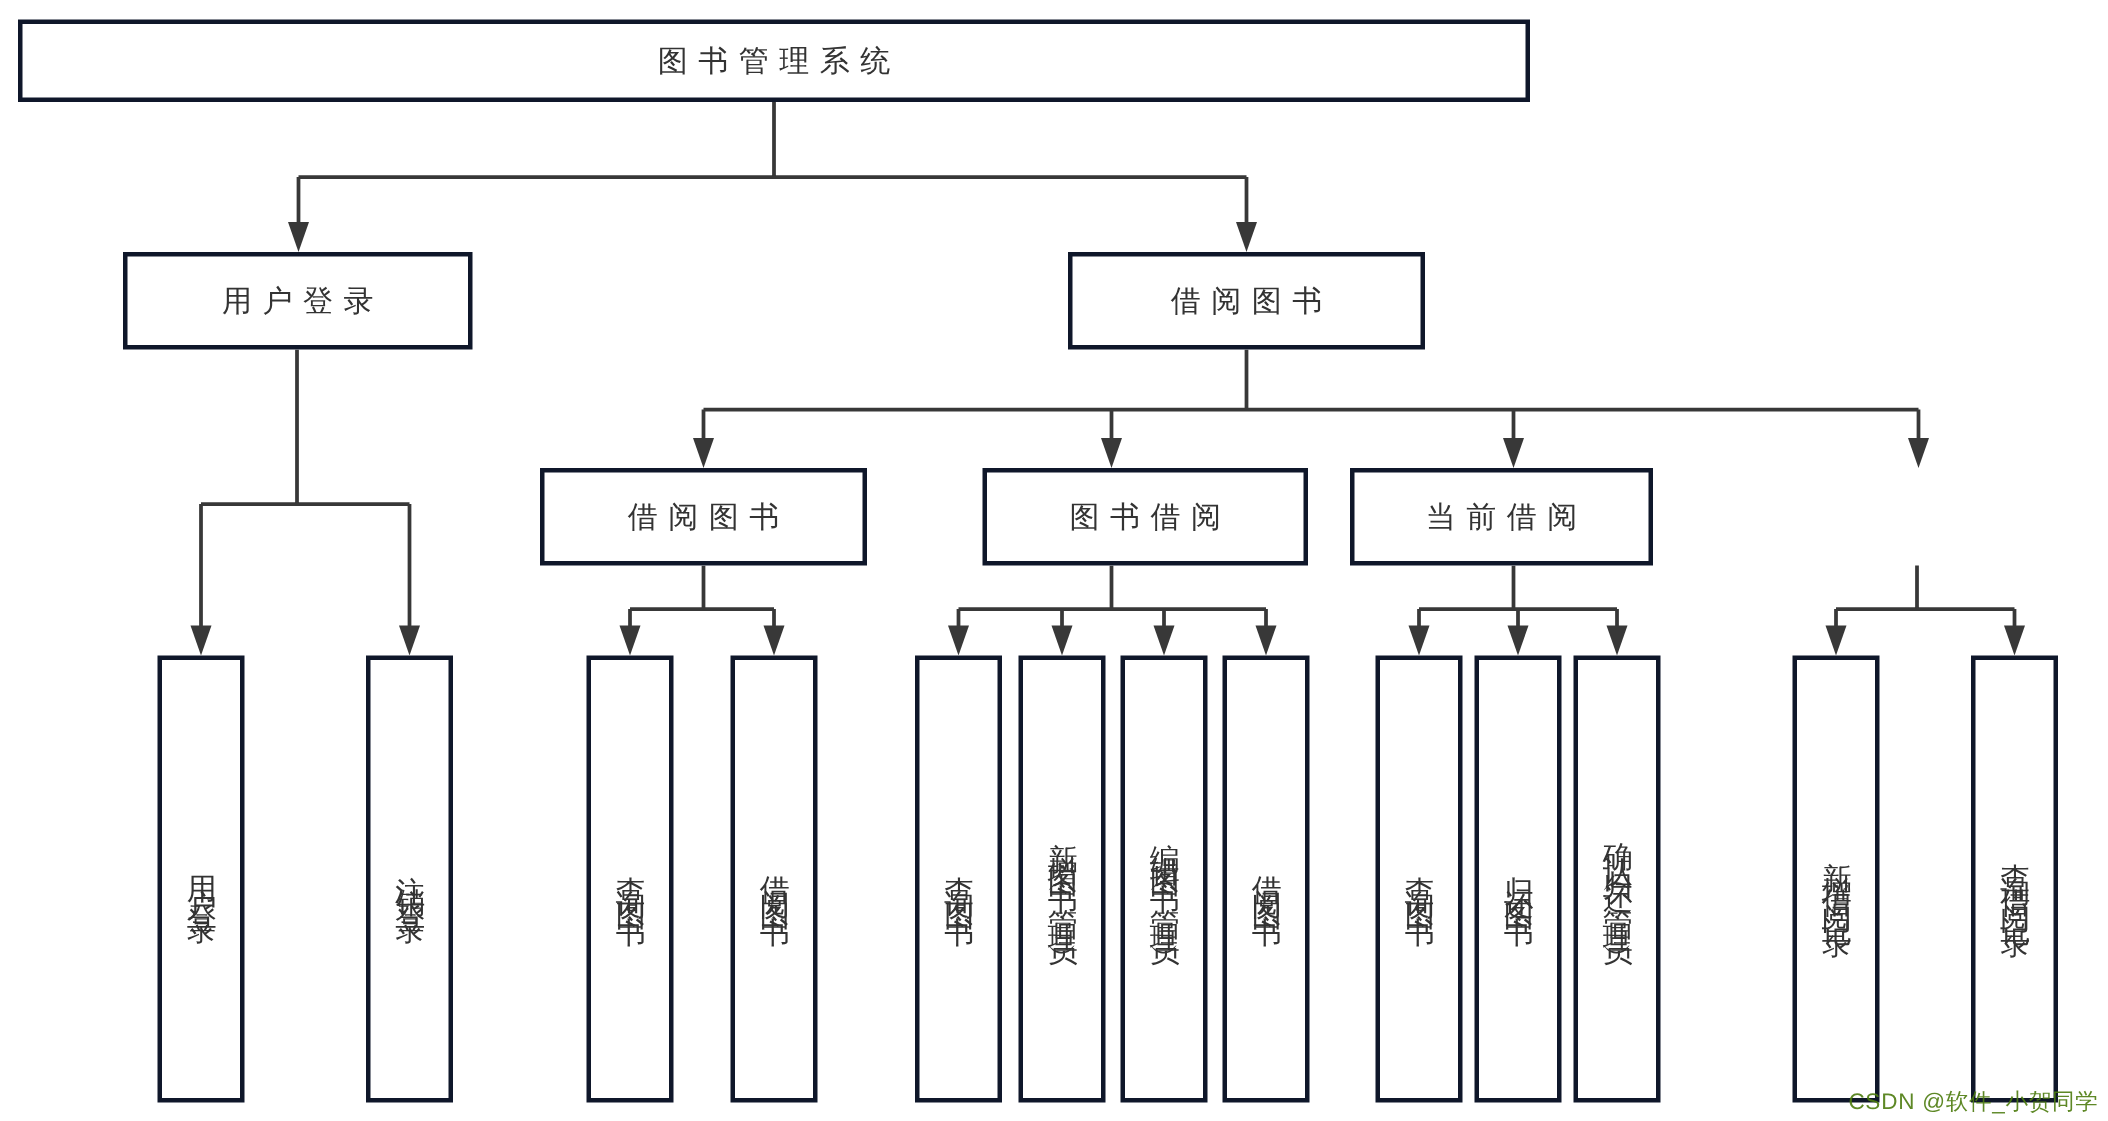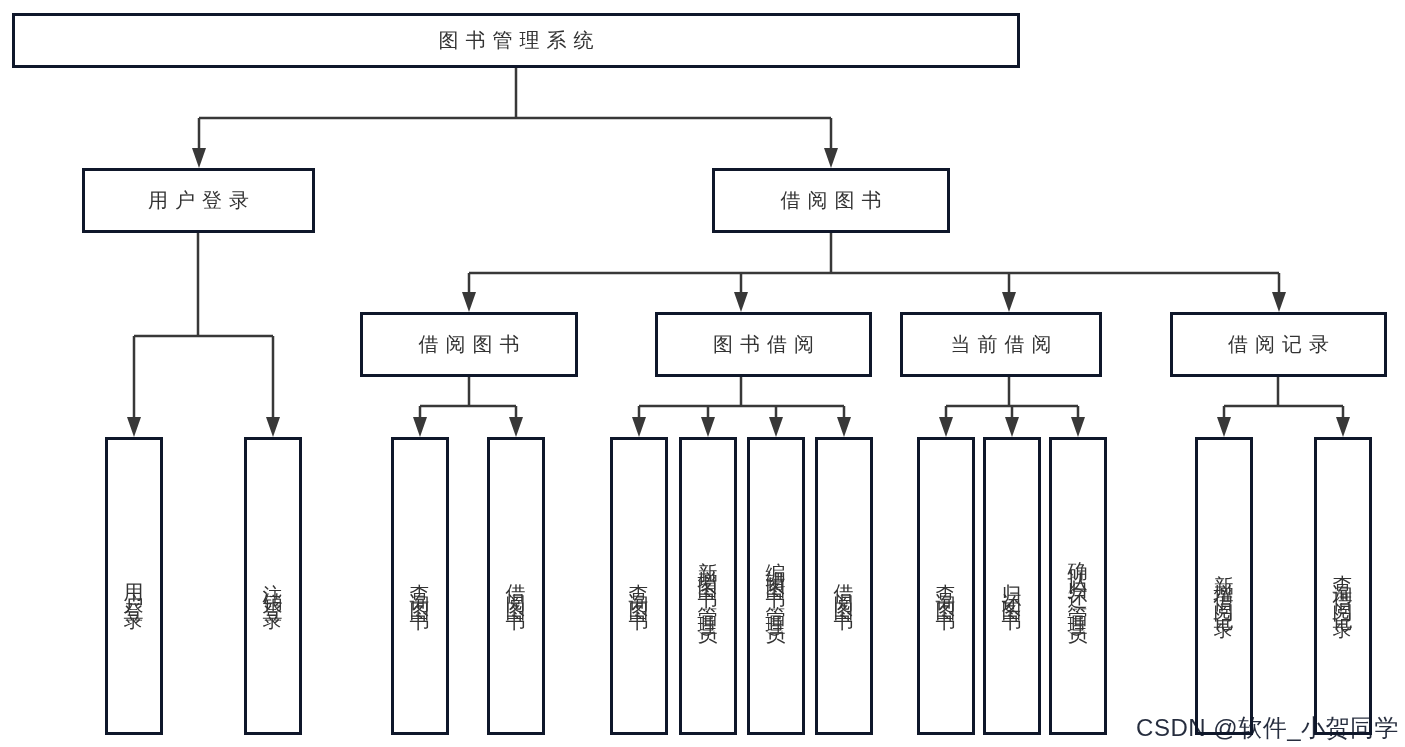--- a/index.html
+++ b/index.html
@@ -67,22 +67,22 @@
   .lf-8  { left: 815px; }
   .lf-9  { left: 917px; }
   .lf-10 { left: 983px; }
   .lf-11 { left: 1049px; }
   .lf-12 { left: 1195px; }
   .lf-13 { left: 1314px; }
   .watermark {
     position: absolute;
     right: 6px;
     bottom: 3px;
-    font-size: 24px;
-    color: #0f172a;
+    font-size: 15px;
+    color: #4d7c0f;
     opacity: 0.9;
     letter-spacing: 0.5px;
     z-index: 3;
     white-space: nowrap;
   }
 </style>
 </head>
 <body>
 
 <div class="canvas">
@@ -143,23 +143,20 @@
 
   <div class="node lvl3 n-newbook">
     <span class="hlabel">借阅图书</span>
   </div>
   <div class="node lvl3 n-borrow">
     <span class="hlabel">图书借阅</span>
   </div>
   <div class="node lvl3 n-current">
     <span class="hlabel">当前借阅</span>
   </div>
-  <div class="node lvl3 n-records">
-    <span class="hlabel">借阅记录</span>
-  </div>
 
   <div class="node leaf lf-1">
     <span class="vlabel">用户登录</span>
   </div>
   <div class="node leaf lf-2">
     <span class="vlabel">注销登录</span>
   </div>
 
   <div class="node leaf lf-3">
     <span class="vlabel">查询图书</span>

